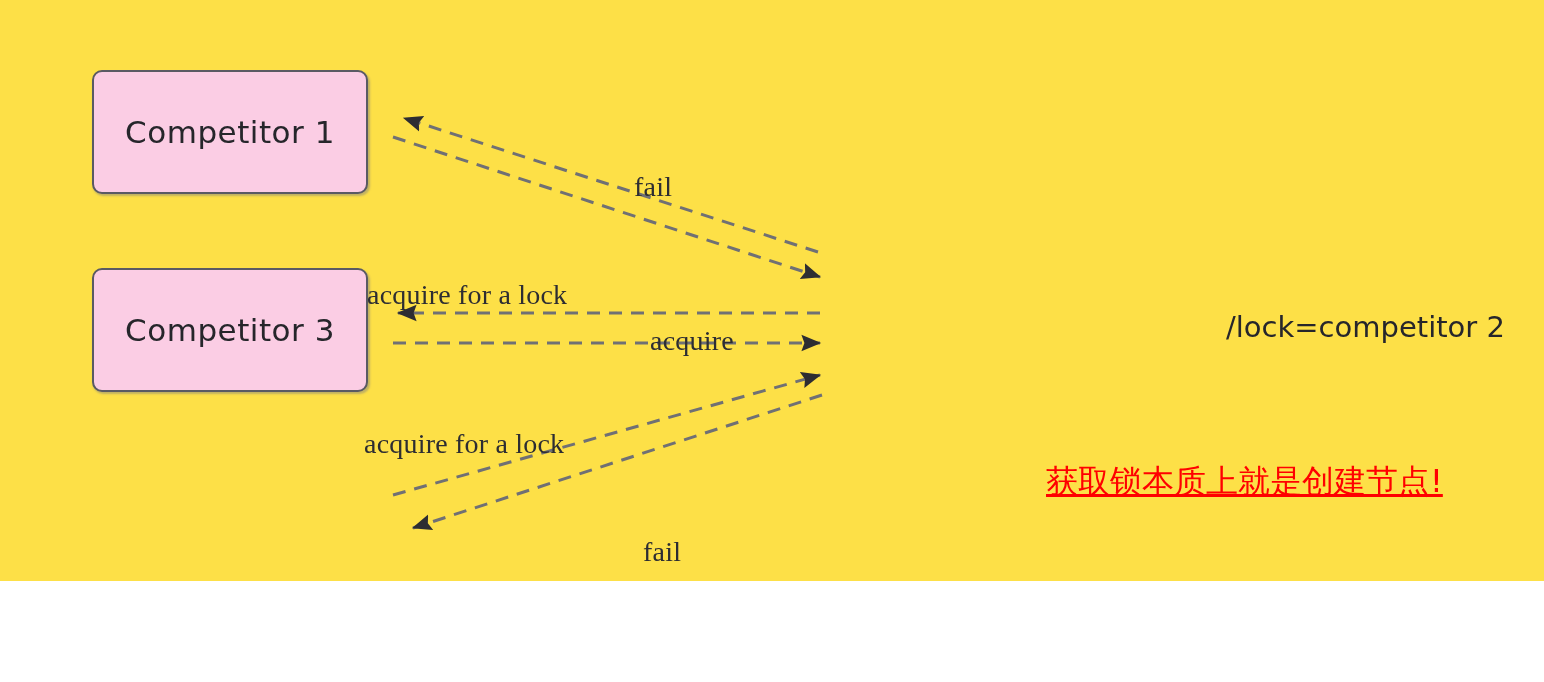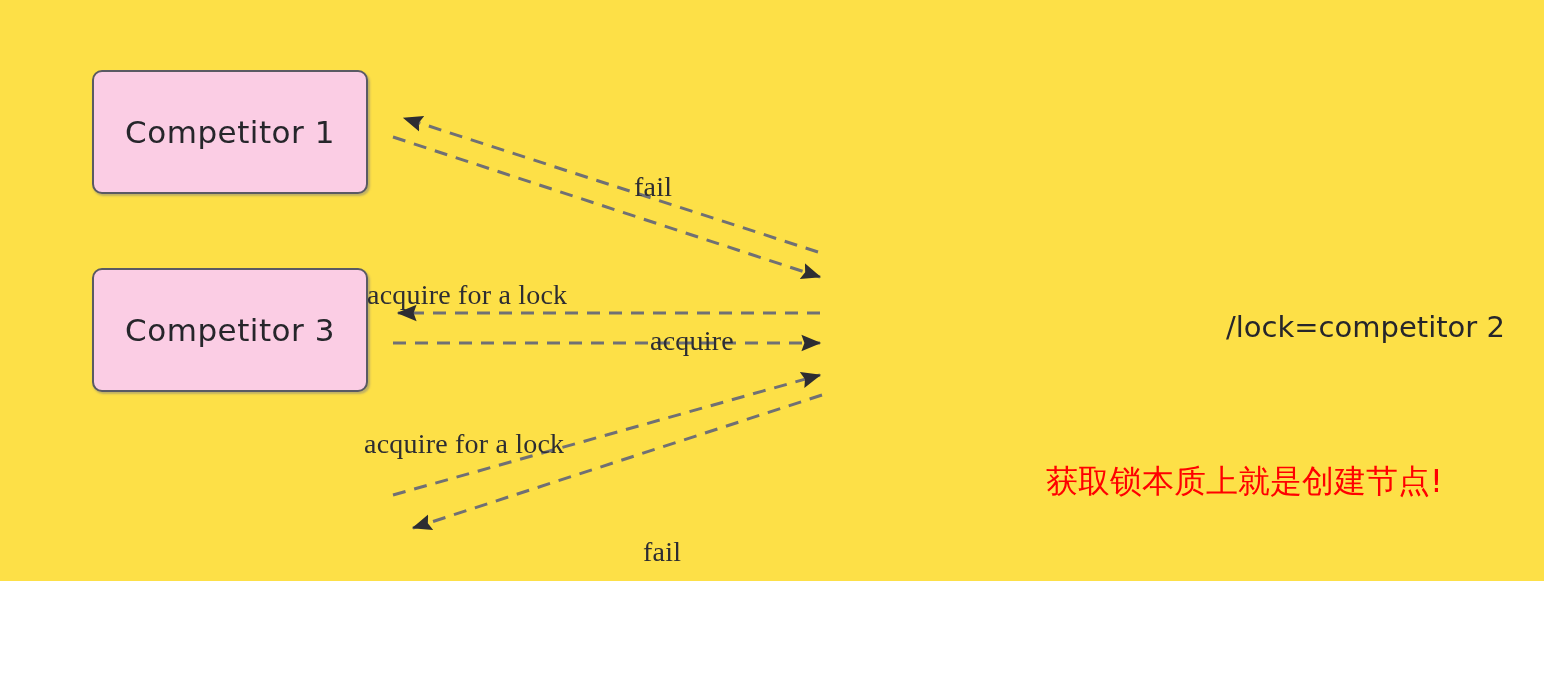--- a/index.html
+++ b/index.html
@@ -56,20 +56,21 @@
     color: #26262b;
     white-space: nowrap;
   }
   .note-red {
     position: absolute;
     font-family: "DejaVu Sans", sans-serif;
     font-size: 32px;
     color: #ff0000;
     white-space: nowrap;
     font-weight: 500;
+    text-decoration: underline;
   }
   #edges {
     position: absolute;
     left: 0;
     top: 0;
     width: 1544px;
     height: 682px;
     pointer-events: none;
   }
 </style>

